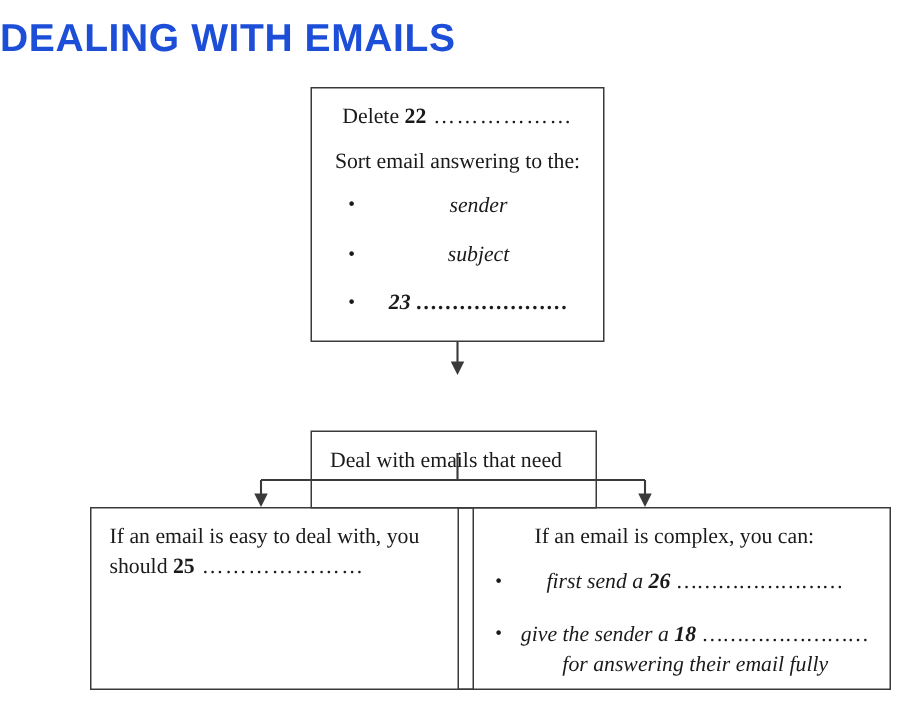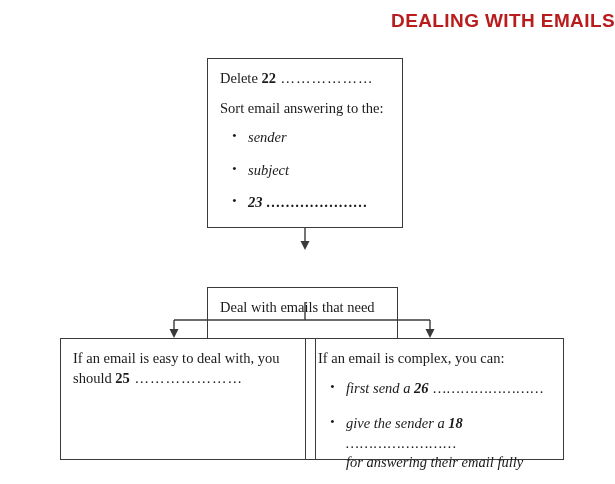--- a/index.html
+++ b/index.html
@@ -18,26 +18,26 @@
   #canvas {
     position: relative;
     width: 615px;
     height: 484px;
   }
   .title {
     position: absolute;
     top: 10px;
     left: 0;
     width: 615px;
-    text-align: right;
+    text-align: left;
     font-family: "Liberation Sans", sans-serif;
     font-weight: bold;
-    font-size: 19px;
+    font-size: 26px;
     letter-spacing: 0.4px;
-    color: #b91c1c;
+    color: #1d4ed8;
   }
   .box {
     position: absolute;
     border: 1px solid #3a3a3a;
     background: transparent;
     box-sizing: border-box;
     font-size: 14.5px;
     line-height: 1.35;
     color: #1a1a1a;
   }
@@ -80,39 +80,41 @@
   .dots {
     letter-spacing: 1px;
   }
 
   
   #box-top {
     left: 207px;
     top: 58px;
     width: 196px;
     height: 170px;
+    text-align: center;
   }
   #box-mid {
     left: 207px;
     top: 250px;
     width: 191px;
     height: 52px;
     margin-top: 37px;
   }
   #box-left {
     left: 60px;
     top: 338px;
     width: 256px;
     height: 122px;
   }
   #box-right {
     left: 305px;
     top: 338px;
-    width: 259px;
+    width: 289px;
     height: 122px;
+    text-align: center;
   }
 
   
   #connectors {
     position: absolute;
     left: 0;
     top: 0;
     width: 615px;
     height: 484px;
     pointer-events: none;

